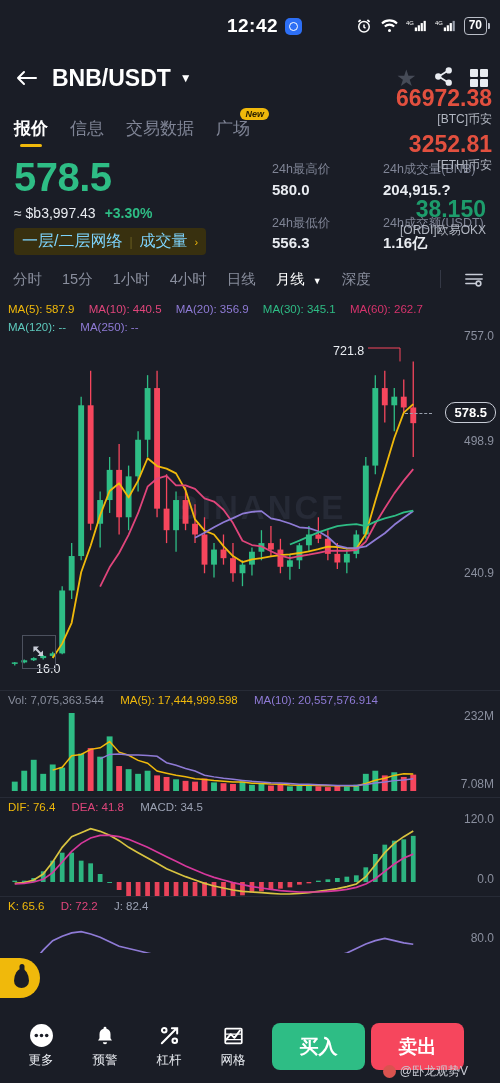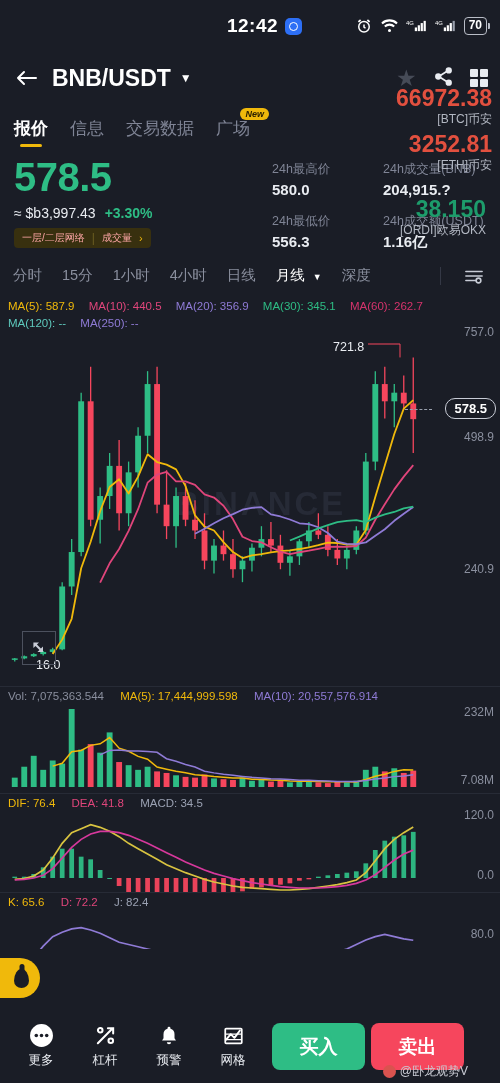--- a/index.html
+++ b/index.html
@@ -49,21 +49,21 @@
 
   
   .priceblock { display:flex; padding:8px 14px 4px 14px; }
   .pb-left { width:258px; }
   .big-price { font-size:40px; font-weight:700; color:#2ebd85; line-height:1.05; letter-spacing:-.5px;}
   .sub-row { display:flex; align-items:center; gap:9px; margin-top:7px; font-size:14px; }
   .sub-usd { color:#e9ecf1; font-weight:400; }
   .sub-pct { color:#2ebd85; font-weight:600; }
   .tagrow { margin-top:7px; display:inline-flex; align-items:center; background:#38300f;
             border-radius:4px; padding:3px 8px; gap:7px; }
-  .tag { color:#fca5a5; font-size:10px; }
+  .tag { color:#7dd3fc; font-size:16px; }
   .tag-div { color:#6b5e22; font-size:12px; }
   .tag-arrow { color:#f0b90b; font-size:11px; }
   .pb-stats { flex:1; display:grid; grid-template-columns:1fr 1fr; gap:12px 8px; padding-top:4px; }
   .st-k { font-size:12.5px; color:#7f8495; line-height:1.5; }
   .st-v { font-size:15px; color:#e9ecf1; line-height:1.4;font-weight:bold; }
 
   
   .tfbar { display:flex; align-items:center; padding:0 13px; height:40px; gap:20px; position:relative; }
   .tf { font-size:14.5px; color:#8a8f9e; }
   .tf.active { color:#fff; font-weight:400; }
@@ -533,36 +533,36 @@
           <circle cx="12" cy="12" r="11" fill="#fff"></circle>
         <circle cx="7" cy="12" r="1.7" fill="#1a1d26"></circle>
           <circle cx="12" cy="12" r="1.7" fill="#1a1d26"></circle>
           <circle cx="17" cy="12" r="1.7" fill="#1a1d26"></circle>
         </svg>
     </span>
     <span class="bb-lbl">更多</span>
   </div>
   <div class="bb-item">
     <span class="bb-ic">
+      <svg width="22" height="23" viewBox="0 0 24 24" fill="#fff">
+        <path d="M12 2.5a1.6 1.6 0 0 1 1.6 1.6v.5A6.2 6.2 0 0 1 18 10.6V15l1.6 2.4H4.4L6 15v-4.4a6.2 6.2 0 0 1 4.4-6v-.5A1.6 1.6 0 0 1 12 2.5z"></path>
+        <path d="M9.7 19.3h4.6a2.3 2.3 0 0 1-4.6 0z"></path>
+        </svg>
+    </span>
+    <span class="bb-lbl">预警</span>
+  </div>
+  <div class="bb-item">
+    <span class="bb-ic">
       <svg width="23" height="23" viewBox="0 0 24 24" fill="none" stroke="#fff" stroke-width="2.1" stroke-linecap="round">
         <circle cx="6.5" cy="6.5" r="2.4"></circle>
           <circle cx="17.5" cy="17.5" r="2.4"></circle>
         <path d="M4 20 19 5M14.5 4.5H20v5.5"></path>
         </svg>
     </span>
     <span class="bb-lbl">杠杆</span>
-  </div>
-  <div class="bb-item">
-    <span class="bb-ic">
-      <svg width="22" height="23" viewBox="0 0 24 24" fill="#fff">
-        <path d="M12 2.5a1.6 1.6 0 0 1 1.6 1.6v.5A6.2 6.2 0 0 1 18 10.6V15l1.6 2.4H4.4L6 15v-4.4a6.2 6.2 0 0 1 4.4-6v-.5A1.6 1.6 0 0 1 12 2.5z"></path>
-        <path d="M9.7 19.3h4.6a2.3 2.3 0 0 1-4.6 0z"></path>
-        </svg>
-    </span>
-    <span class="bb-lbl">预警</span>
   </div>
   <div class="bb-item">
     <span class="bb-ic">
       <svg width="23" height="22" viewBox="0 0 24 24" fill="none" stroke="#fff" stroke-width="1.9">
         <rect x="3" y="4" width="18" height="16" rx="1"></rect>
         <path d="M3 10h18M3 16h18" stroke-width="1.5"></path>
         <path d="M4 16l5-6 4 4 6-8" stroke-width="2.1" stroke-linecap="round" stroke-linejoin="round"></path>
         </svg>
     </span>
     <span class="bb-lbl">网格</span>

